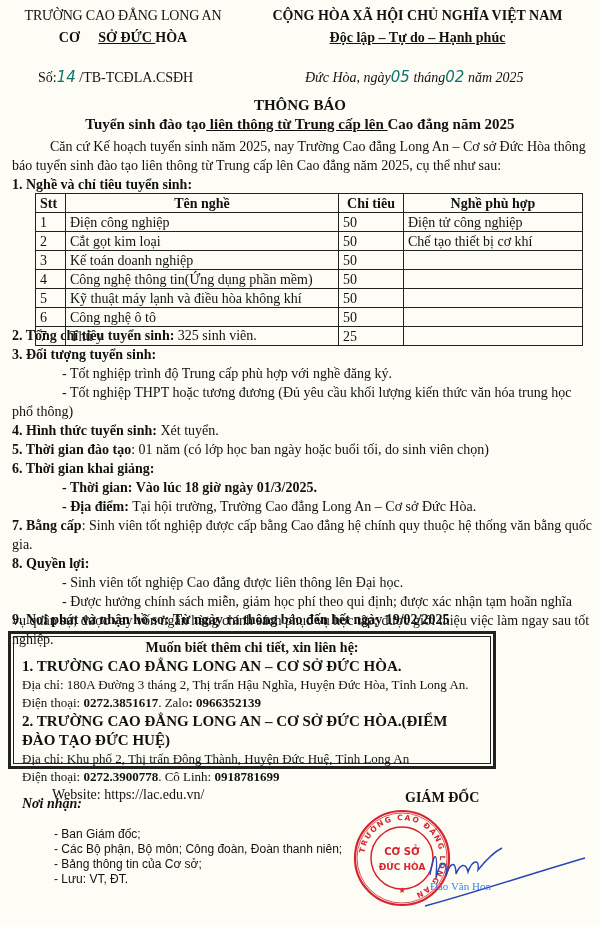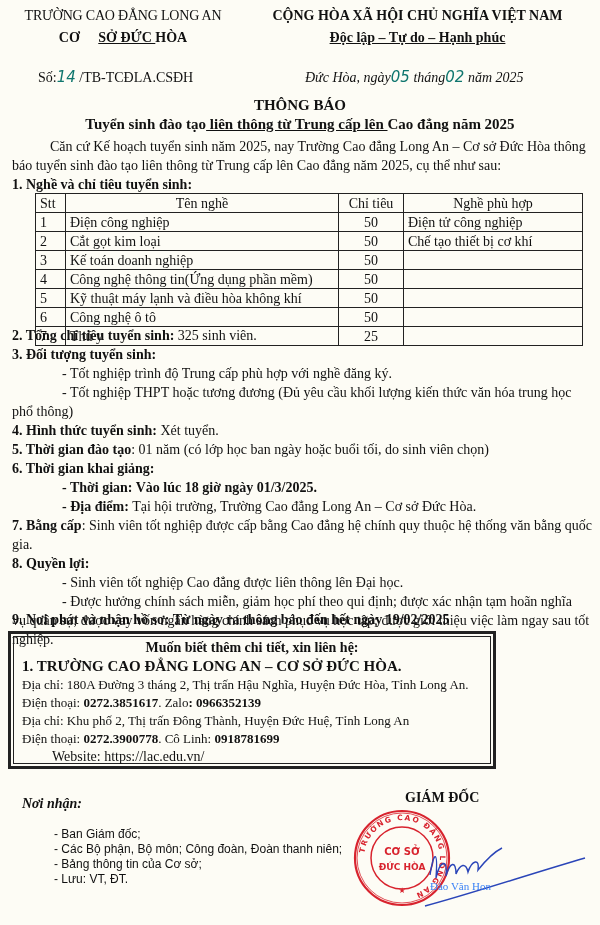--- a/index.html
+++ b/index.html
@@ -35,22 +35,22 @@
   #sec1 { left: 12px; top: 175px; }
 
   
   #admission-table {
     position: absolute; left: 35px; top: 193px; width: 548px;
     border-collapse: collapse; font-size: 14px;
   }
   #admission-table th, #admission-table td {
     border: 1px solid #222; padding: 0 4px; height: 18px; line-height: 17px;
   }
-  #admission-table th { font-weight: normal; text-align: center; }
-  #admission-table td.c { text-align: center; }
+  #admission-table th { font-weight: bold; text-align: center; }
+  #admission-table td.c { }
 
   .sec { font-size: 14px; line-height: 19px; left: 12px; width: 580px; }
   .indent { padding-left: 50px; }
 
   
   #contact-box {
     position: absolute; left: 8px; top: 631px; width: 488px; height: 138px;
     border: 3px solid #222; padding: 2px; box-sizing: border-box;
   }
   #contact-box .inner {
@@ -181,20 +181,21 @@
 </div>
 
 <div class="abs sec b" style="top:610px">9. Nơi phát và nhận hồ sơ: Từ ngày ra thông báo đến hết ngày 19/02/2025</div>
 
 <div id="contact-box">
   <div class="inner">
     <div class="heading">Muốn biết thêm chi tiết, xin liên hệ:</div>
     <div class="orgname">1. TRƯỜNG CAO ĐẲNG LONG AN – CƠ SỞ ĐỨC HÒA.</div>
     <div>Địa chỉ: 180A Đường 3 tháng 2, Thị trấn Hậu Nghĩa, Huyện Đức Hòa, Tỉnh Long An.</div>
     <div><span>Điện thoại: </span><b>0272.3851617</b><span>. Zalo</span><b>: 0966352139</b></div>
+    <div class="orgname">2. TRƯỜNG CAO ĐẲNG LONG AN – CƠ SỞ ĐỨC HÒA.(ĐIỂM ĐÀO TẠO ĐỨC HUỆ)</div>
     <div>Địa chỉ: Khu phố 2, Thị trấn Đông Thành, Huyện Đức Huệ, Tỉnh Long An</div>
     <div><span>Điện thoại: </span><b>0272.3900778</b><span>. Cô Linh: </span><b>0918781699</b></div>
     <div class="website">Website: https://lac.edu.vn/</div>
   </div>
 </div>
 
 <div id="recipients" class="abs">
   <div id="recipients-title">Nơi nhận:</div>
   <ul id="recipients-list">
       <li>- Ban Giám đốc;</li>

